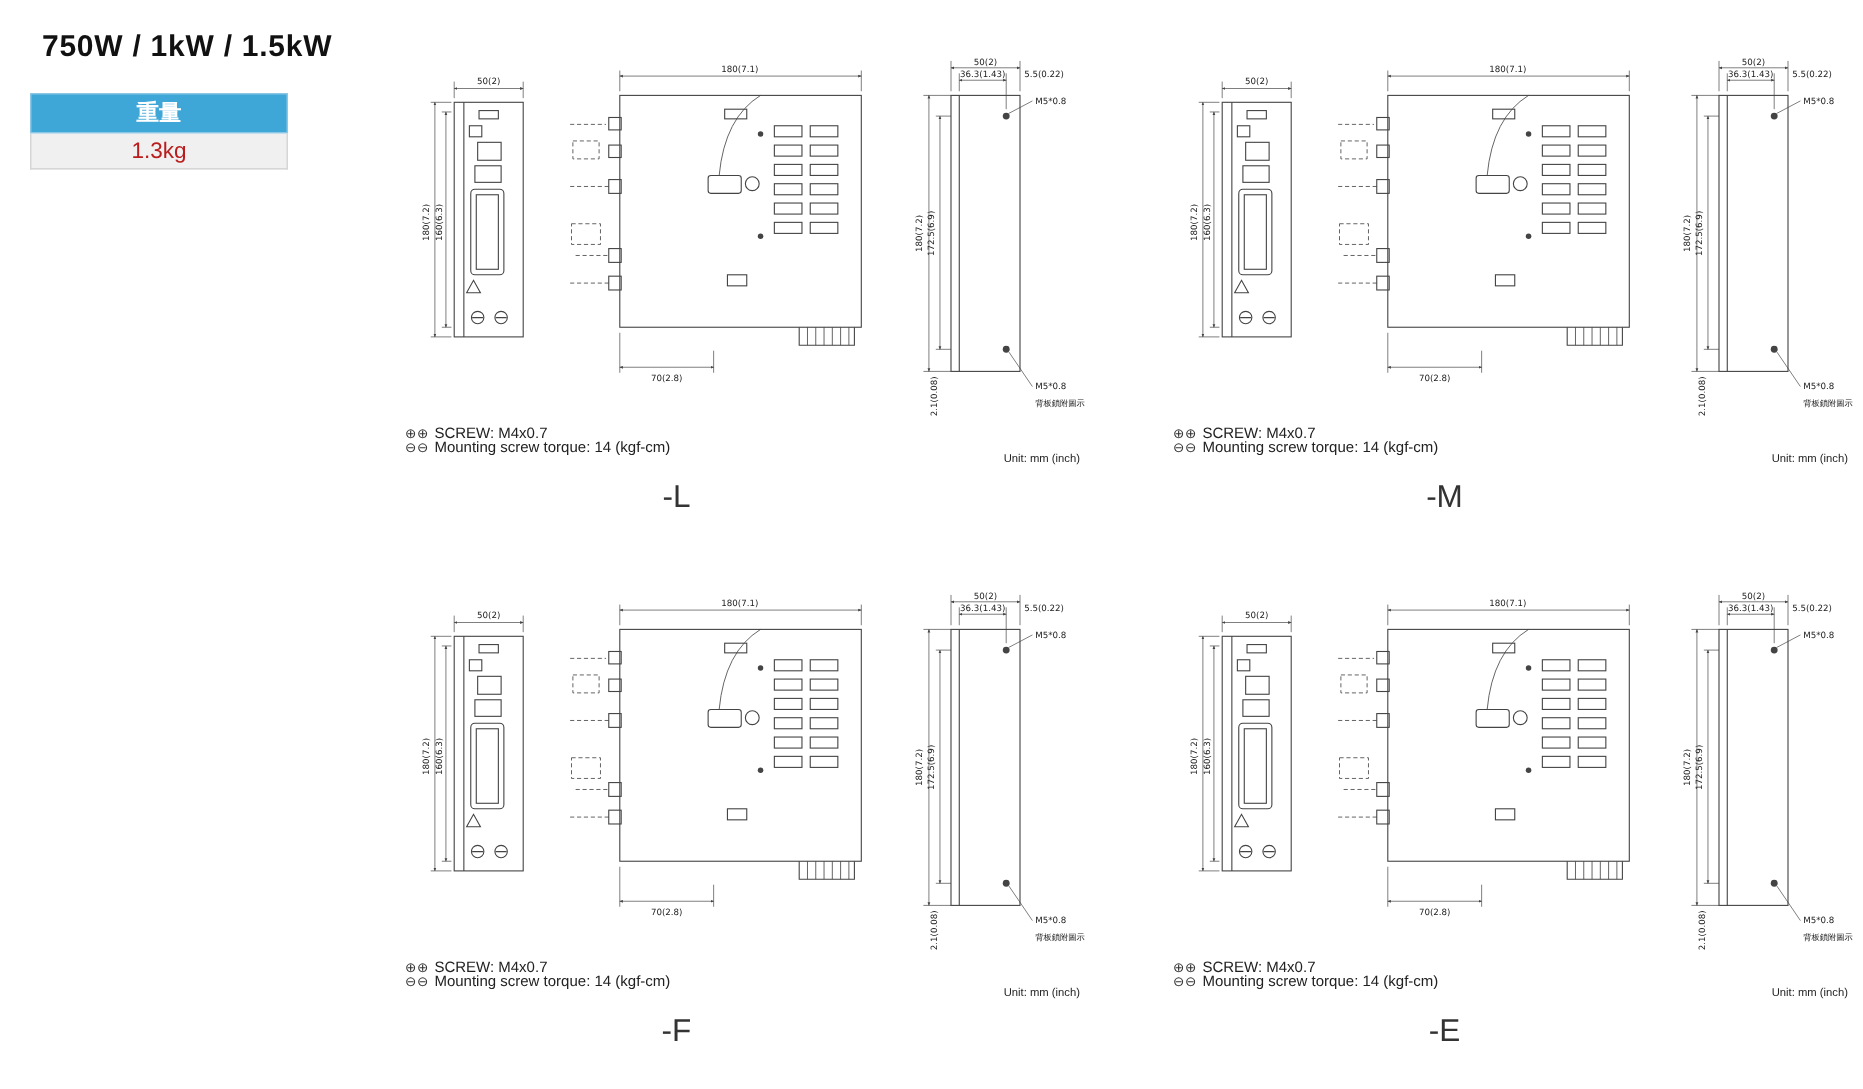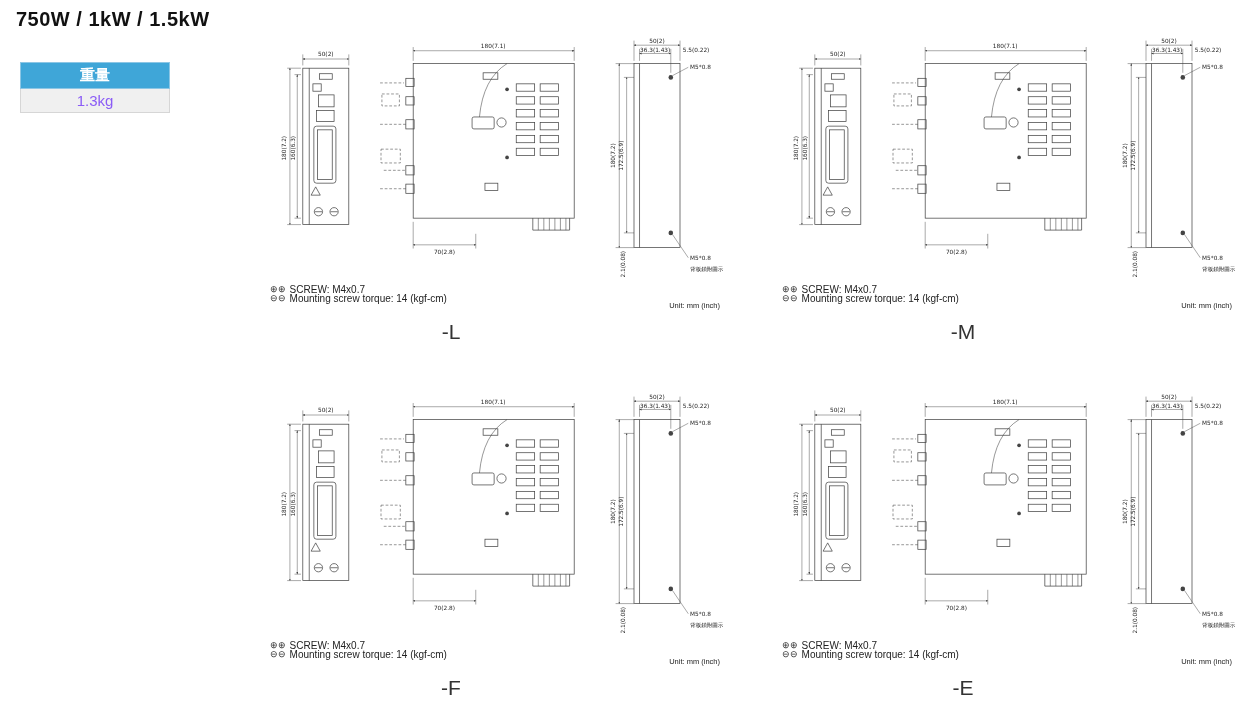--- a/index.html
+++ b/index.html
@@ -1,30 +1,30 @@
 <!DOCTYPE html>
 <html><head>
 <meta charset="utf-8">
 <style>
   html,body { margin:0; padding:0; background:#fff; }
   .page {
     position:relative; width:1242px; height:726px; background:#fff;
     font-family:"Liberation Sans", sans-serif; color:#222; overflow:hidden;
   }
   .title {
-    position:absolute; left:16px; top:8px; margin:0;
+    position:absolute; left:16px; top:8px; margin:12px;
     font-size:20px; font-weight:bold; color:#111; letter-spacing:0.5px;
   }
-  .weight { position:absolute; left:20px; top:62px; width:150px; font-size:15px; text-align:center; }
+  .weight { position:absolute; left:20px; top:62px; width:172px; font-size:15px; text-align:center; }
   .weight .wh {
     background:#3fa6d8; color:#fff; font-weight:bold; padding:3px 0;
     border:1px solid #8cc6e5;
   }
   .weight .wv {
-    background:#f0f0f0; color:#8b5cf6; padding:3px 0;
+    background:#f0f0f0; color:#b91c1c; padding:3px 0;
     border:1px solid #d6d6d6; border-top:none;
   }
   .panel { position:absolute; width:460px; }
   svg.drawing { display:block; }
   svg.drawing text {
     font-family:"DejaVu Sans", sans-serif; font-size:6.3px; fill:#222; text-anchor:middle;
   }
   svg.drawing text.start { text-anchor:start; }
   svg.drawing text.cjk { font-size:6px; }
   .notes { display:flex; align-items:flex-start; width:452px; gap:5px; margin-top:-4px; padding-left:4px; }

